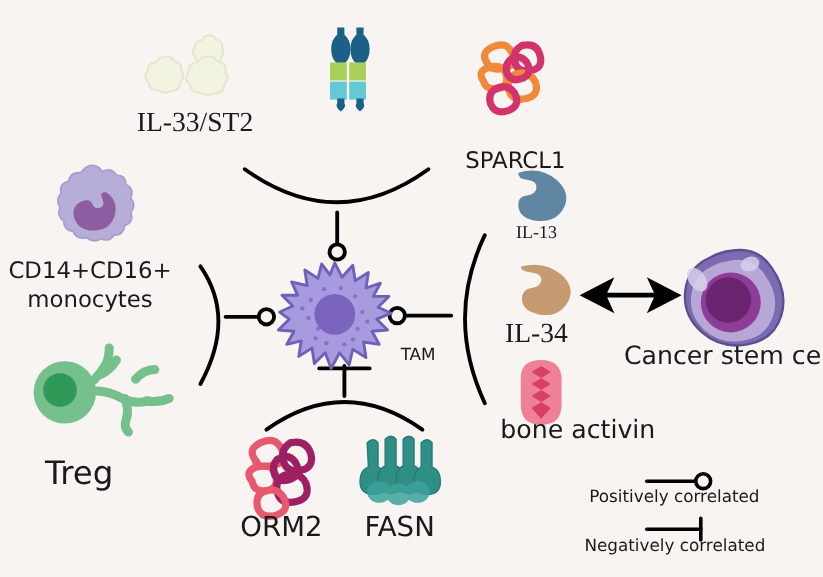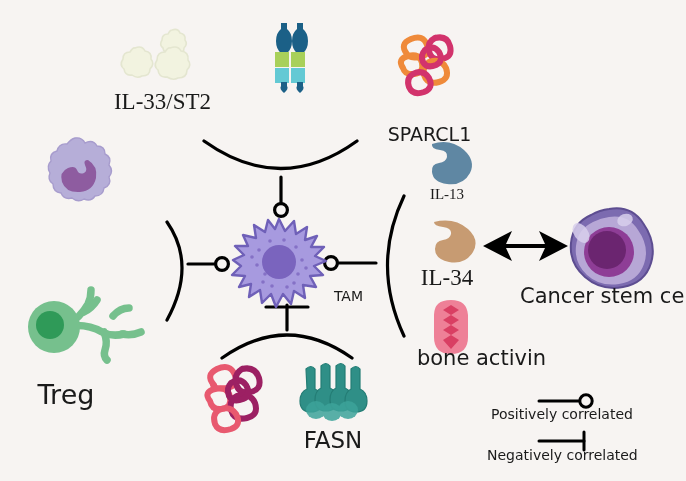--- a/index.html
+++ b/index.html
@@ -120,20 +120,22 @@
     </svg>
   </div>
   <div class="label lbl-sans" style="left:382px; top:92px; width:95px; font-size:19px;margin-top:32px;">SPARCL1</div>
 
   <div class="node" style="left:32px; top:136px;">
     <svg class="icon-svg" width="86" height="82" viewBox="0 0 86 82">
       <path d="M43 2 q7-1 10 5 q8-4 12 3 q8 0 8 8 q7 3 4 11 q5 6 0 12 q3 8-5 11 q-1 8-9 8 q-4 6-11 3 q-6 4-12-1 q-8 2-11-5 q-8-1-8-9 q-6-4-3-11 q-4-7 1-12 q-2-8 6-10 q2-8 10-7 q4-5 8-6 z" fill="#b6aed8" stroke="#a79ccd" stroke-width="1.4"></path>
       <path d="M56 24 q10 6 8 18 q-3 13-16 14 q-14 1-18-10 q-3-10 6-14 q7-3 9 2 q2 5 7 3 q4-2 1-8 q-2-5 3-5 z" fill="#8e5ca0"></path>
     </svg>
   </div>
+  <div class="label lbl-sans" style="left:4px; top:216px; width:142px; font-size:19px;">CD14+CD16+</div>
+  <div class="label lbl-sans" style="left:4px; top:240px; width:142px; font-size:19px;">monocytes</div>
 
   <div class="node" style="left:18px; top:282px;">
     <svg class="icon-svg" width="135" height="95" viewBox="0 0 135 95">
       <g fill="none" stroke="#76c08d" stroke-width="7.5" stroke-linecap="round">
         <path d="M48 44 q14-8 22-22 q3-6 3-14"></path>
         <path d="M66 30 q8-4 13-12"></path>
         <path d="M52 44 q18-2 32 6 q10 5 22 2"></path>
         <path d="M86 50 q4 10 1 18 q-2 6 2 10"></path>
         <path d="M95 34 q7-8 16-8"></path>
         <path d="M104 52 q10 2 19-2"></path>
@@ -197,20 +199,21 @@
       <g fill="none" stroke-width="6" stroke-linecap="round">
         <path d="M14 22 q-9-10 3-16 q13-6 18 6 q4 11-8 13 q-12 2-14-3" stroke="#e8596f"></path>
         <path d="M42 6 q13-3 17 9 q3 12-9 14 q-12 2-14-9 q-2-9 6-14" stroke="#9c2063"></path>
         <path d="M10 38 q-7-9 5-12 q13-3 15 8 q2 11-9 12 q-9 1-11-8" stroke="#e8596f"></path>
         <path d="M37 33 q13-4 18 7 q4 12-8 15 q-13 3-16-8 q-2-10 6-14" stroke="#9c2063"></path>
         <path d="M19 47 q11-5 17 4 q6 11-5 15 q-12 4-16-5 q-3-10 4-14" stroke="#e8596f"></path>
         <path d="M31 20 q9-6 15 2 q6 10-3 14 q-10 4-14-3 q-3-8 2-13" stroke="#9c2063"></path>
       </g>
     </svg>
   </div>
+  <div class="label lbl-sans" style="left:192px; top:428px; width:85px; font-size:23px;">ORM2</div>
 
   <div class="node" style="left:298px; top:363px;">
     <svg class="icon-svg" width="68" height="62" viewBox="0 0 68 62">
       <g fill="#2f8f87" stroke="#247d75" stroke-width="1.2">
         <path d="M8 6 q5-5 9 0 l0 20 q7 3 7 12 q0 11-11 11 q-11 0-11-11 q0-9 7-12 z"></path>
         <path d="M23 3 q5-5 9 0 l0 22 q7 3 7 12 q0 11-11 11 q-11 0-11-11 q0-9 6-12 z"></path>
         <path d="M38 3 q5-5 9 0 l0 22 q7 3 7 12 q0 11-11 11 q-11 0-11-11 q0-9 6-12 z"></path>
         <path d="M53 6 q5-5 9 0 l0 20 q7 3 7 12 q0 11-11 11 q-11 0-11-11 q0-9 6-12 z"></path>
       </g>
       <g fill="#3da39a" opacity="0.85">

